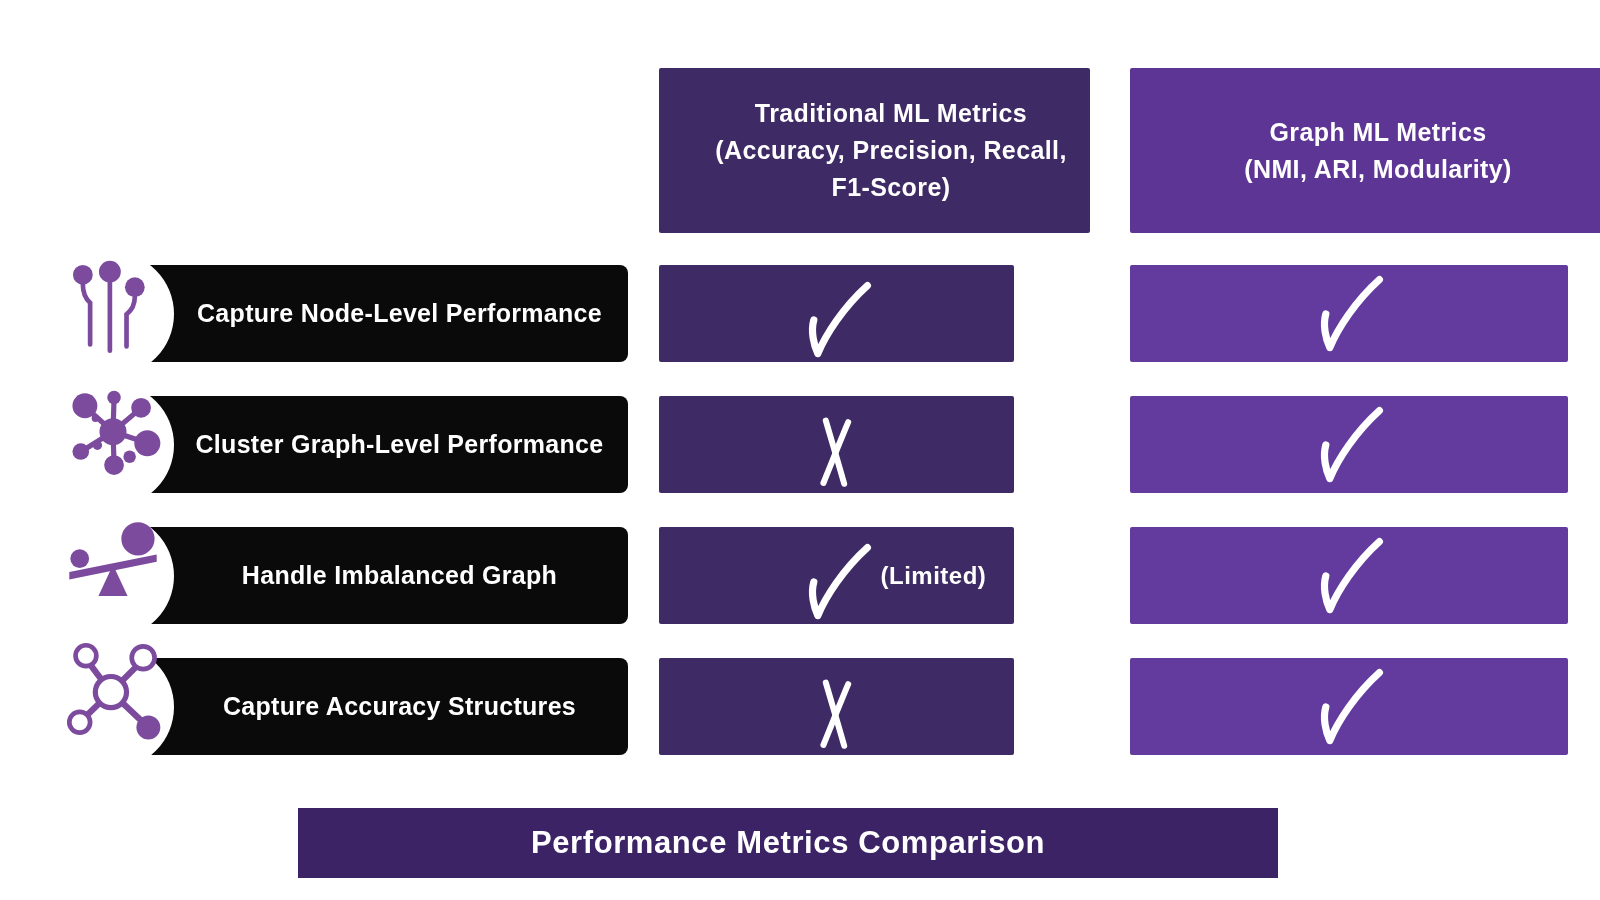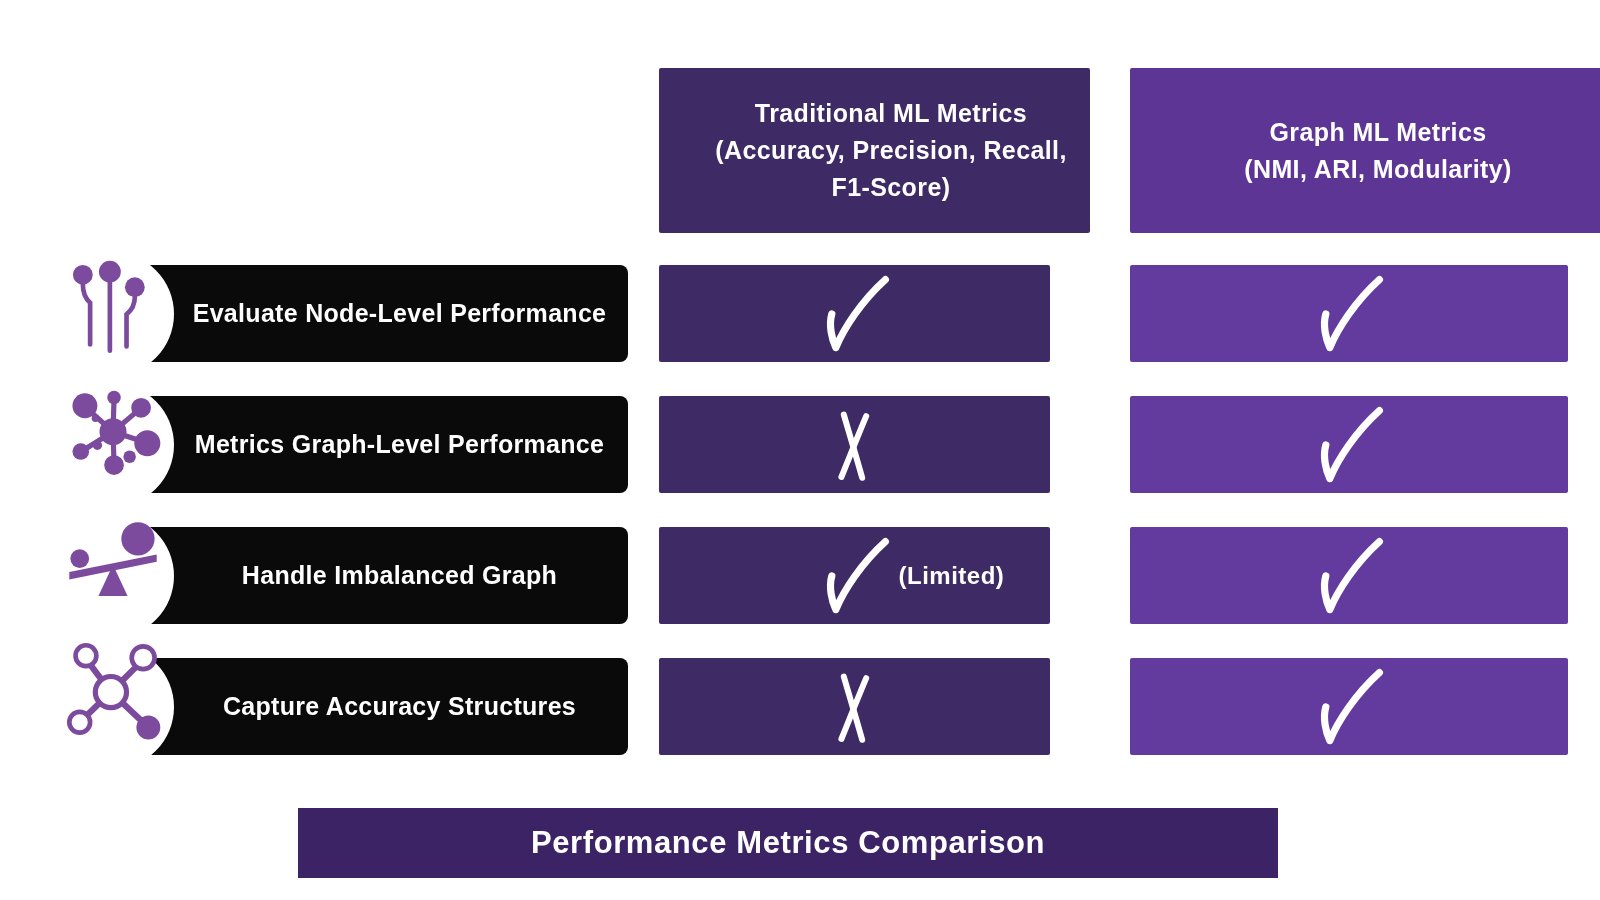--- a/index.html
+++ b/index.html
@@ -43,21 +43,21 @@
     width: 104px; height: 104px; z-index: 2;
   }
   .row-icon.low { top: -20px; }
 
   
   .cell {
     height: 97px; border-radius: 2px;
     display: flex; align-items: center; justify-content: center;
     position: absolute;
   }
-  .cell.traditional { left: 659px; width: 391px; background: var(--traditional-purple, #3E2A64); }
+  .cell.traditional { left: 659px; width: 355px; background: var(--traditional-purple, #3E2A64); align-items: flex-end; }
   .cell.graph       { left: 1130px; width: 438px; background: var(--graph-purple-cell, #633B9E); }
   .mark { width: 80px; height: 84px; display: flex; align-items: center; justify-content: center; }
   .mark svg { width: 80px; height: 84px; }
   .cell-note {
     position: absolute; left: calc(50% + 44px); top: 50%; transform: translateY(-50%);
     color: var(--text-white, #fff); font-size: 24px; font-weight: 700; letter-spacing: 0.5px;
     white-space: nowrap;
   }
 
   
@@ -88,21 +88,21 @@
         <path d="M47 26 L47 92"></path>
         <path d="M71 40 Q71 51 63 57 L63 88"></path>
       </g>
       <g fill="#7C4B9E">
         <circle cx="21" cy="19" r="9.5"></circle>
         <circle cx="47" cy="16" r="10.5"></circle>
         <circle cx="71" cy="31" r="9.5"></circle>
       </g>
     </svg>
   </div>
-  <div class="label">Evaluate Node-Level Performance</div>
+  <div class="label">Capture Node-Level Performance</div>
 </div>
 <div class="cell traditional" style="top:265px">
   <div class="mark">
       <svg viewBox="0 0 100 100">
         <path d="M21 50 C17 64 21 81 26 92 C36 68 58 34 88 7" fill="none" stroke="#fff" stroke-width="9" stroke-linecap="round" stroke-linejoin="round"></path>
       </svg>
     </div>
   <span class="cell-note"></span>
 </div>
 <div class="cell graph" style="top:265px">
@@ -132,21 +132,21 @@
         <circle cx="77" cy="21" r="9.5"></circle>
         <circle cx="83" cy="55" r="12.5"></circle>
         <circle cx="51" cy="76" r="9.5"></circle>
         <circle cx="19" cy="63" r="8"></circle>
         <circle cx="33" cy="31" r="3.5"></circle>
         <circle cx="35" cy="57" r="4.5"></circle>
         <circle cx="66" cy="68" r="6"></circle>
       </g>
     </svg>
   </div>
-  <div class="label">Metrics Graph-Level Performance</div>
+  <div class="label">Cluster Graph-Level Performance</div>
 </div>
 <div class="cell traditional" style="top:396px">
   <div class="mark">
       <svg viewBox="0 0 100 100">
         <path d="M36 12 C43 36 52 66 59 91" fill="none" stroke="#fff" stroke-width="7.5" stroke-linecap="round"></path>
         <path d="M64 14 C53 40 42 68 33 90" fill="none" stroke="#fff" stroke-width="7.5" stroke-linecap="round"></path>
       </svg>
     </div>
   <span class="cell-note"></span>
 </div>

